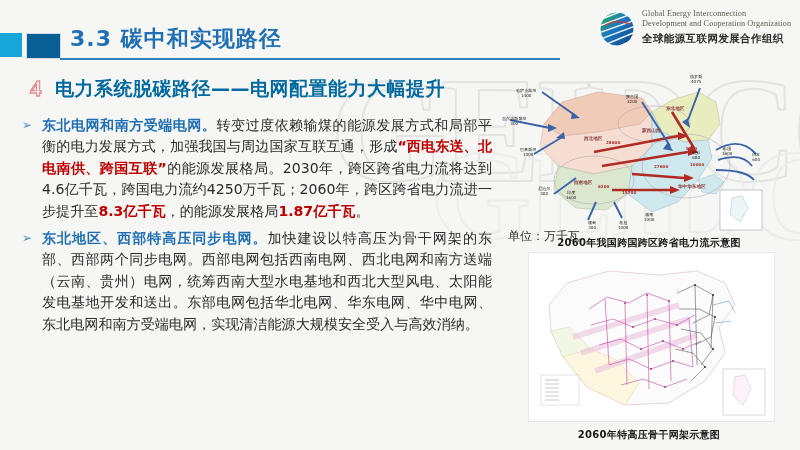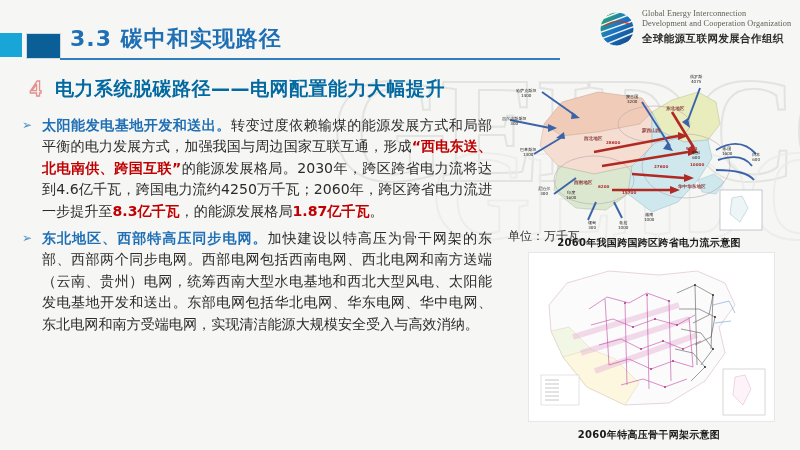--- a/index.html
+++ b/index.html
@@ -144,21 +144,21 @@
     <div class="logo-en">Development and Cooperation Organization</div>
     <div class="logo-cn">全球能源互联网发展合作组织</div>
   </div>
 
   <div class="sub-num">4</div>
   <div class="sub-title">电力系统脱碳路径——电网配置能力大幅提升</div>
 
   <div class="body">
     <div class="blk">
       <span class="bullet">➢</span>
-      <div class="ptext"><span class="hl-blue">太阳能发电基地开发和送出。</span><span>转变过度依赖输煤的能源发展方式和局部平衡的电力发展方式，加强我国与周边国家互联互通，形成</span><span class="hl-red">“西电东送、北电南供、跨国互联”</span><span>的能源发展格局。2030年，跨区跨省电力流将达到4.6亿千瓦，跨国电力流约4250万千瓦；2060年，跨区跨省电力流进一步提升至</span><span class="hl-red">8.3亿千瓦</span><span>，的能源发展格局</span><span class="hl-red">1.87亿千瓦</span><span>。</span></div>
+      <div class="ptext"><span class="hl-blue">东北电网和南方受端电网。</span><span>转变过度依赖输煤的能源发展方式和局部平衡的电力发展方式，加强我国与周边国家互联互通，形成</span><span class="hl-red">“西电东送、北电南供、跨国互联”</span><span>的能源发展格局。2030年，跨区跨省电力流将达到4.6亿千瓦，跨国电力流约4250万千瓦；2060年，跨区跨省电力流进一步提升至</span><span class="hl-red">8.3亿千瓦</span><span>，的能源发展格局</span><span class="hl-red">1.87亿千瓦</span><span>。</span></div>
     </div>
     <div class="blk">
       <span class="bullet">➢</span>
       <div class="ptext"><span class="hl-blue">东北地区、西部特高压同步电网。</span><span>加快建设以特高压为骨干网架的东部、西部两个同步电网。西部电网包括西南电网、西北电网和南方送端（云南、贵州）电网，统筹西南大型水电基地和西北大型风电、太阳能发电基地开发和送出。东部电网包括华北电网、华东电网、华中电网、东北电网和南方受端电网，实现清洁能源大规模安全受入与高效消纳。</span></div>
     </div>
   </div>
 
   <div class="map1">
     <svg width="294" height="172" viewBox="0 0 294 172">
 

